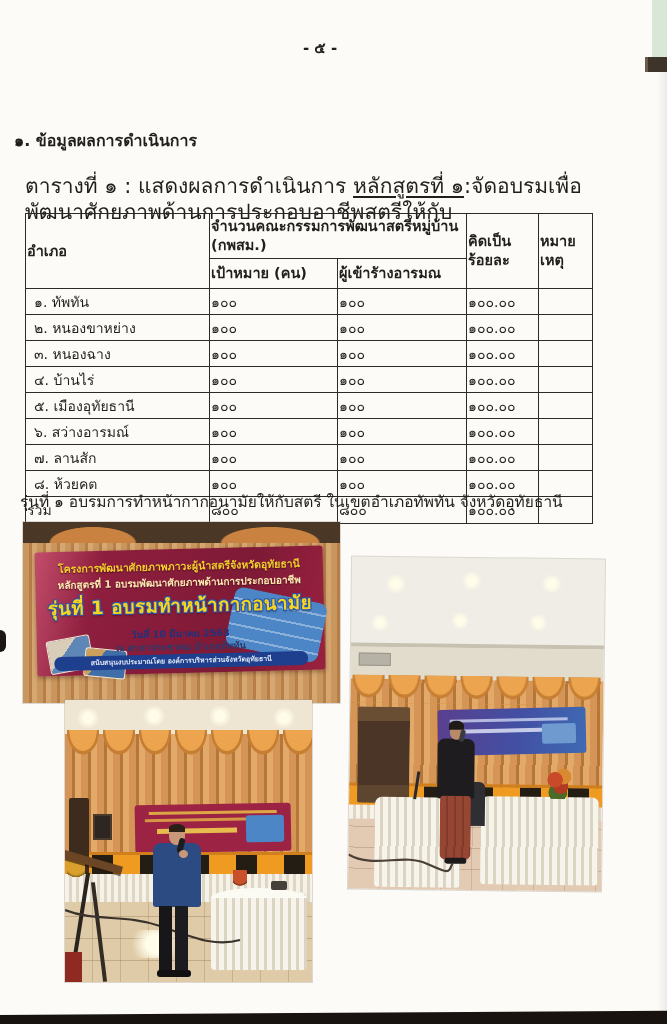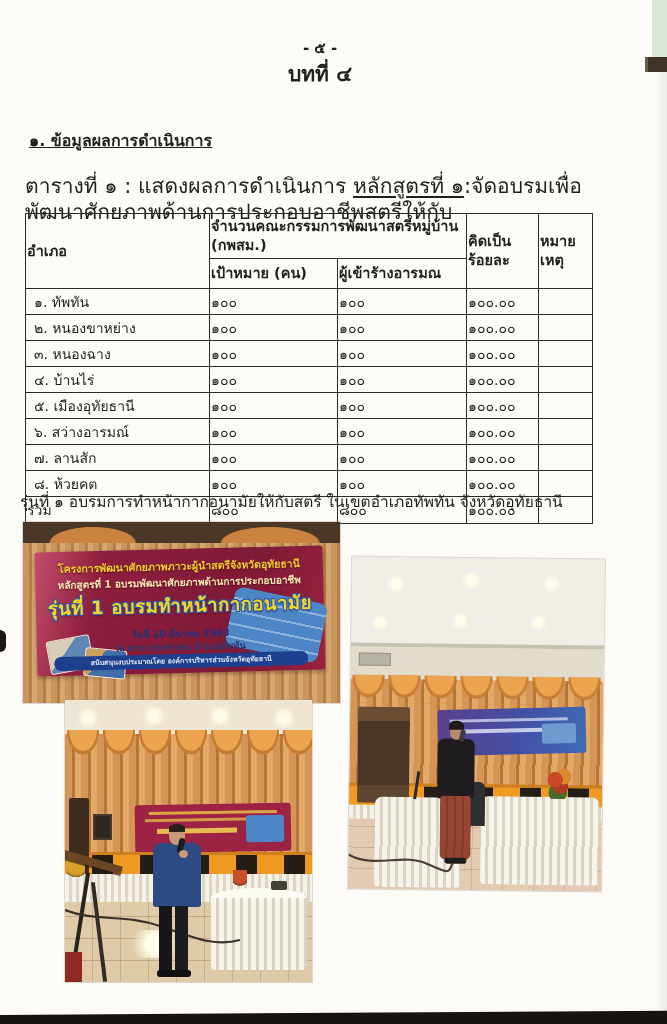--- a/index.html
+++ b/index.html
@@ -12,21 +12,21 @@
   .corner-green{position:absolute;right:0;top:0;width:15px;height:57px;background:#d8e7d6;}
   .corner-mark{position:absolute;right:0;top:57px;width:19px;height:15px;background:#3e342a;border-left:3px solid #6b5c49;}
   .edge-mark{position:absolute;left:0;top:630px;width:6px;height:22px;background:#1c1712;border-radius:0 9px 9px 0;}
   .bottom-strip{position:absolute;left:0;bottom:0;width:667px;height:14px;background:#18130f;clip-path:polygon(0 35%,100% 5%,100% 100%,0 100%);}
   .right-shade{position:absolute;right:0;top:72px;width:10px;height:940px;background:linear-gradient(90deg,rgba(0,0,0,0) 0%,rgba(120,110,100,.12) 100%);}
 
   
   .page-number{position:absolute;top:36px;left:0;width:640px;text-align:center;font-size:15px;font-weight:bold;}
   .chapter-title{position:absolute;top:57px;left:0;width:640px;text-align:center;font-size:21px;font-weight:bold;}
   .chapter-subtitle{position:absolute;top:93px;left:0;width:640px;text-align:center;font-size:16.5px;font-weight:bold;}
-  .section-heading{position:absolute;top:128px;left:29px;font-size:16px;font-weight:bold;text-decoration:underline;}
+  .section-heading{position:absolute;top:128px;left:14px;font-size:16px;font-weight:bold;}
   .table-paragraph{position:absolute;top:152px;left:25px;width:615px;font-size:21px;line-height:26px;}
   .table-paragraph .u{text-decoration:underline;text-underline-offset:3px;}
 
   
   .results-table{position:absolute;top:213px;left:25px;border-collapse:collapse;table-layout:fixed;width:567px;}
   .results-table td,.results-table th{border:1.6px solid #2b2a28;font-size:14px;overflow:hidden;white-space:nowrap;}
   .results-table th{font-weight:bold;font-size:14.5px;line-height:19px;}
   .hrow1 th{height:42px;}
   .hrow2 th{height:27px;}
   .drow td{height:23px;}
@@ -161,21 +161,20 @@
 <body>
 
 <div class="page">
 
   <div class="corner-green"></div>
   <div class="corner-mark"></div>
   <div class="edge-mark"></div>
   <div class="right-shade"></div>
 
   <div class="page-number">- ๕ -</div>
-  <div class="chapter-title">บทที่ ๔</div>
   <div class="section-heading">๑. ข้อมูลผลการดำเนินการ</div>
 
   <p class="table-paragraph"><span>ตารางที่ ๑ : แสดงผลการดำเนินการ </span><span class="u">หลักสูตรที่ ๑</span><span>:จัดอบรมเพื่อพัฒนาศักยภาพด้านการประกอบอาชีพสตรีให้กับ</span><br></p>
 
   <table class="results-table">
     <colgroup>
         <col style="width:184px">
         <col style="width:128px">
         <col style="width:129px">
         <col style="width:72px">

